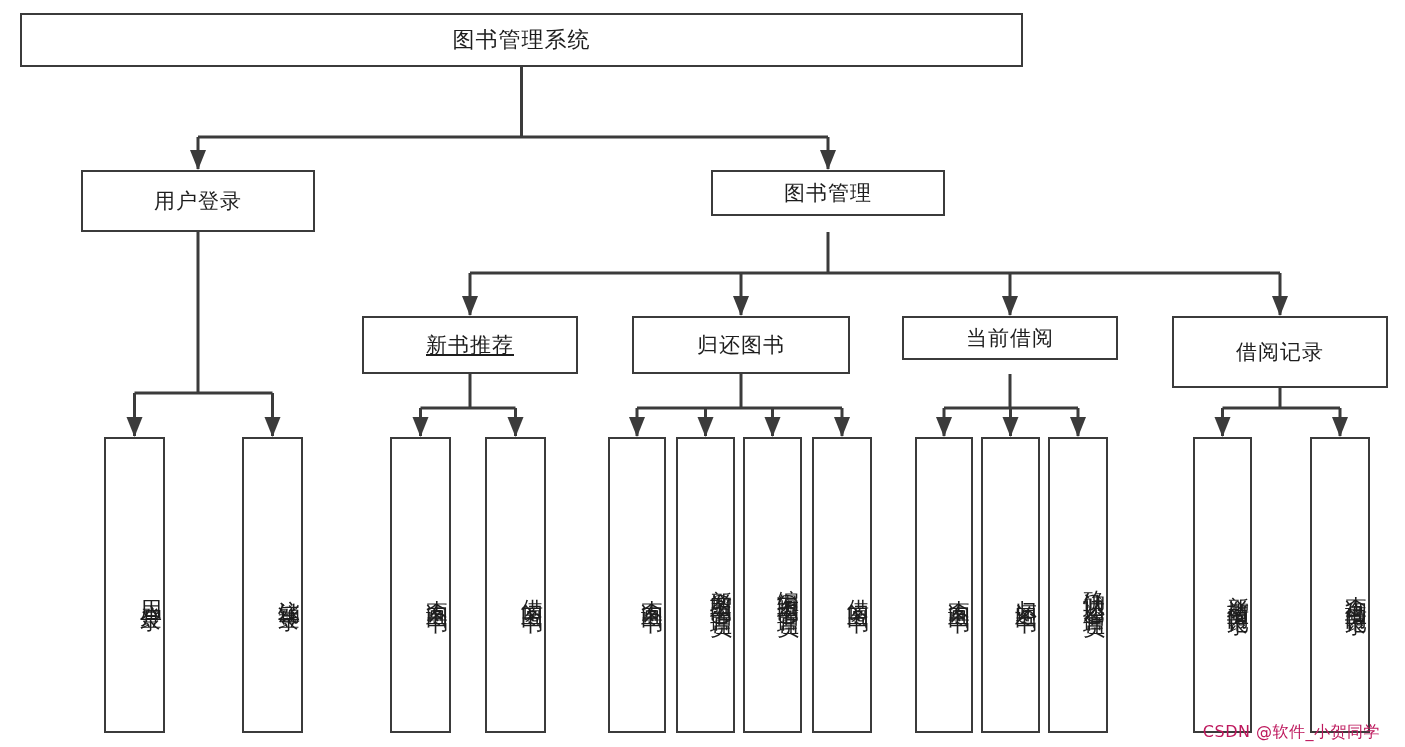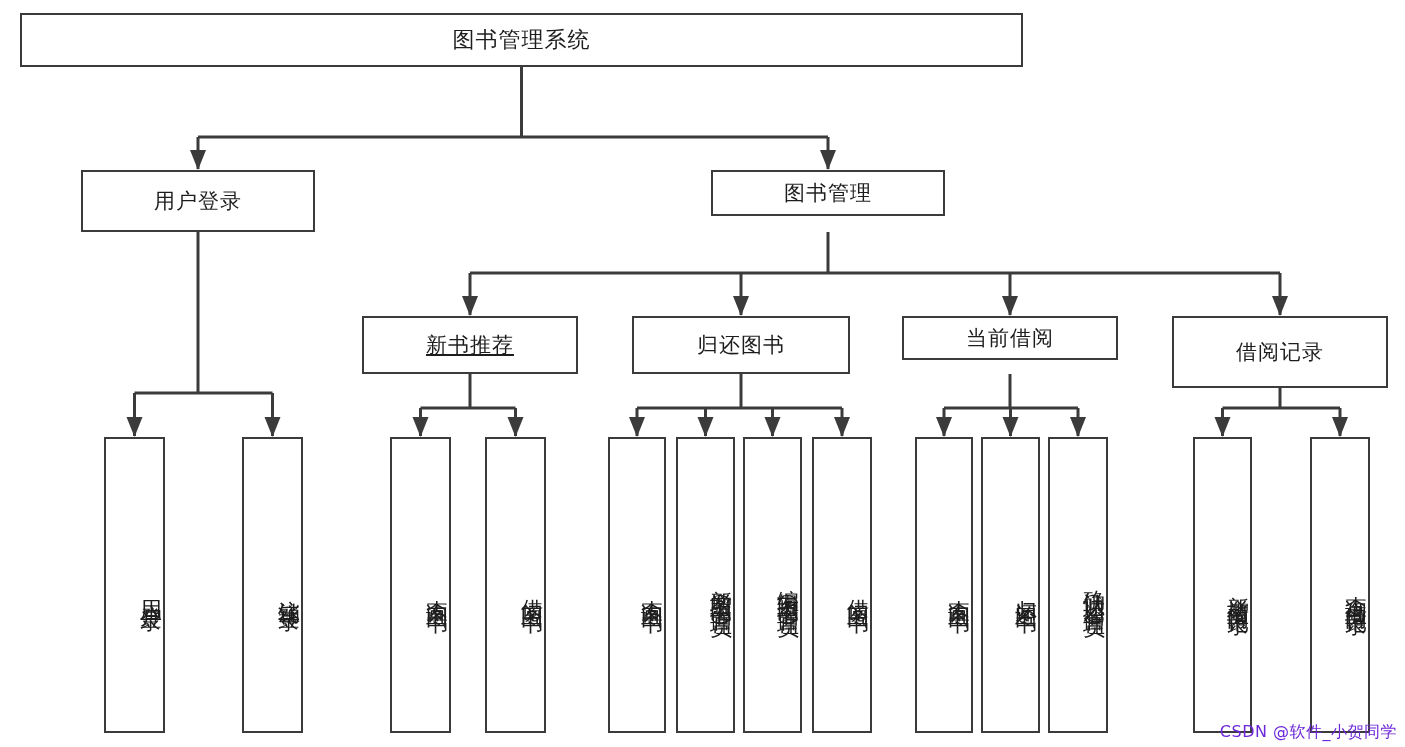--- a/index.html
+++ b/index.html
@@ -5,21 +5,21 @@
   html,body{margin:0;padding:0;background:#ffffff;}
   body{font-family:"DejaVu Sans","Liberation Sans",sans-serif;}
   #stage{position:relative;width:1405px;height:747px;background:#ffffff;overflow:hidden;}
   svg#wires{position:absolute;left:0;top:0;width:1405px;height:747px;}
   .node{position:absolute;box-sizing:border-box;background:#ffffff;border:2px solid #3b3b3b;
         display:flex;align-items:center;justify-content:center;text-align:center;color:#1d1d1d;}
   .node.h{font-size:21px;letter-spacing:1px;}
   .node.v{writing-mode:vertical-rl;text-orientation:upright;font-size:22px;letter-spacing:4px;line-height:1.05;
           padding-top:10px;align-items:flex-start;justify-content:center;}
   .node.title{font-size:22px;}
-  #watermark{position:absolute;right:8px;bottom:4px;font-size:16px;color:#6d28d9;
+  #watermark{position:absolute;right:25px;bottom:4px;font-size:16px;color:#be185d;
              letter-spacing:0.5px;white-space:nowrap;user-select:none;}
 </style>
 </head>
 <body>
 
 <div id="stage">
 
   <svg id="wires" viewBox="0 0 1405 747">
       <line x1="521.5" y1="67" x2="521.5" y2="137" stroke="#3b3b3b" stroke-width="3"></line>
       <line x1="198" y1="137" x2="828" y2="137" stroke="#3b3b3b" stroke-width="3"></line>

